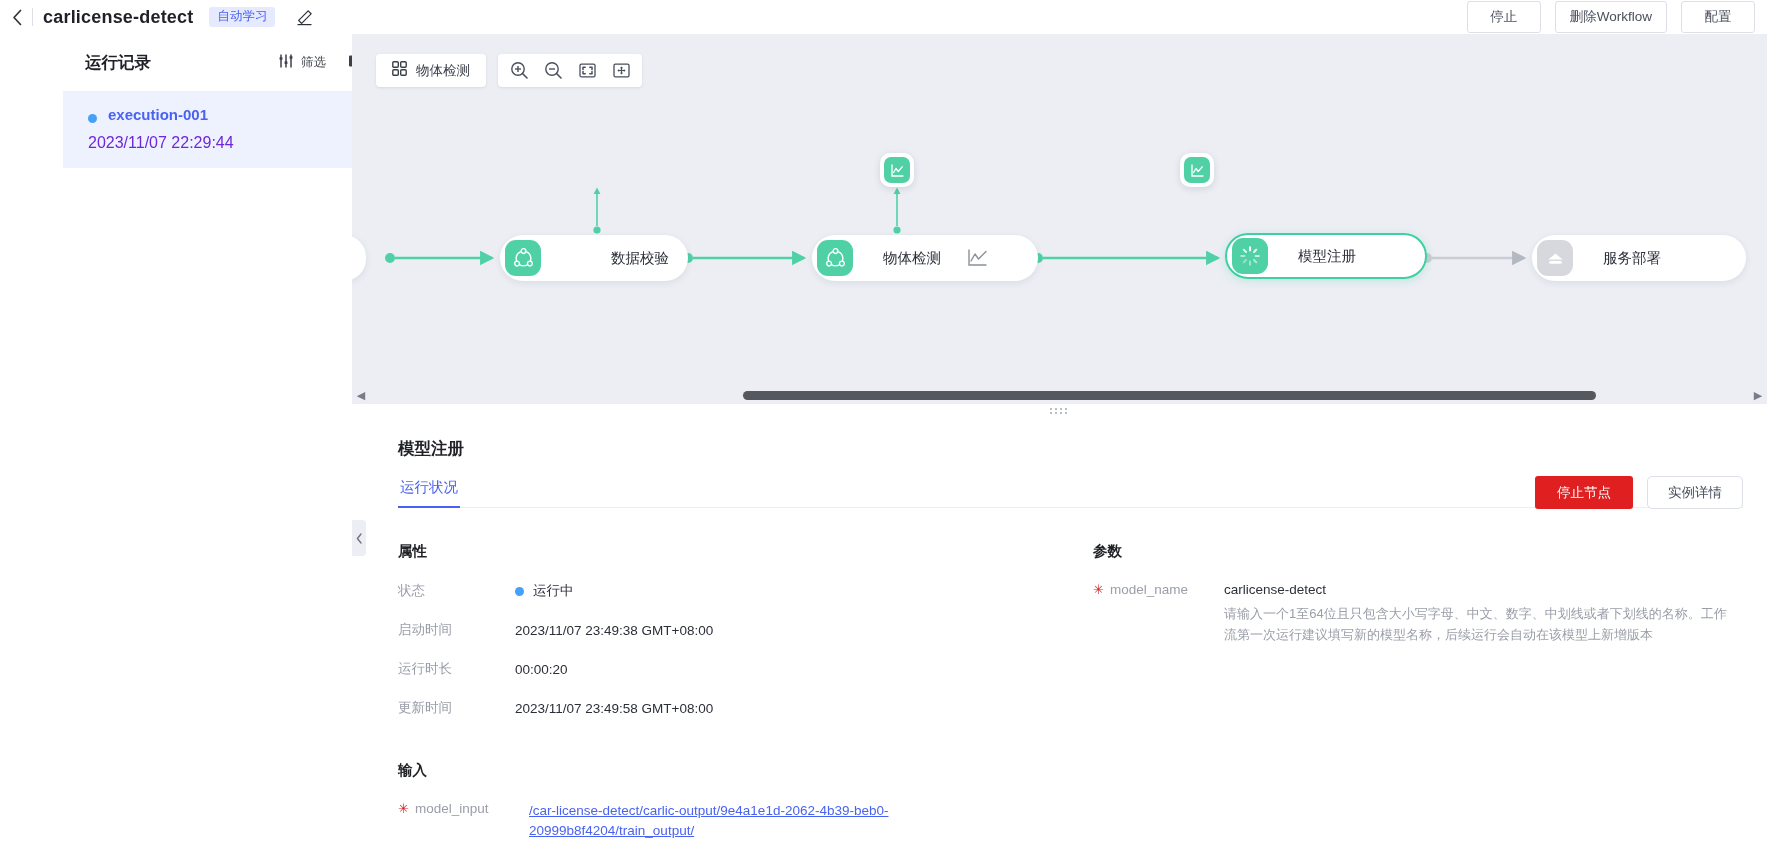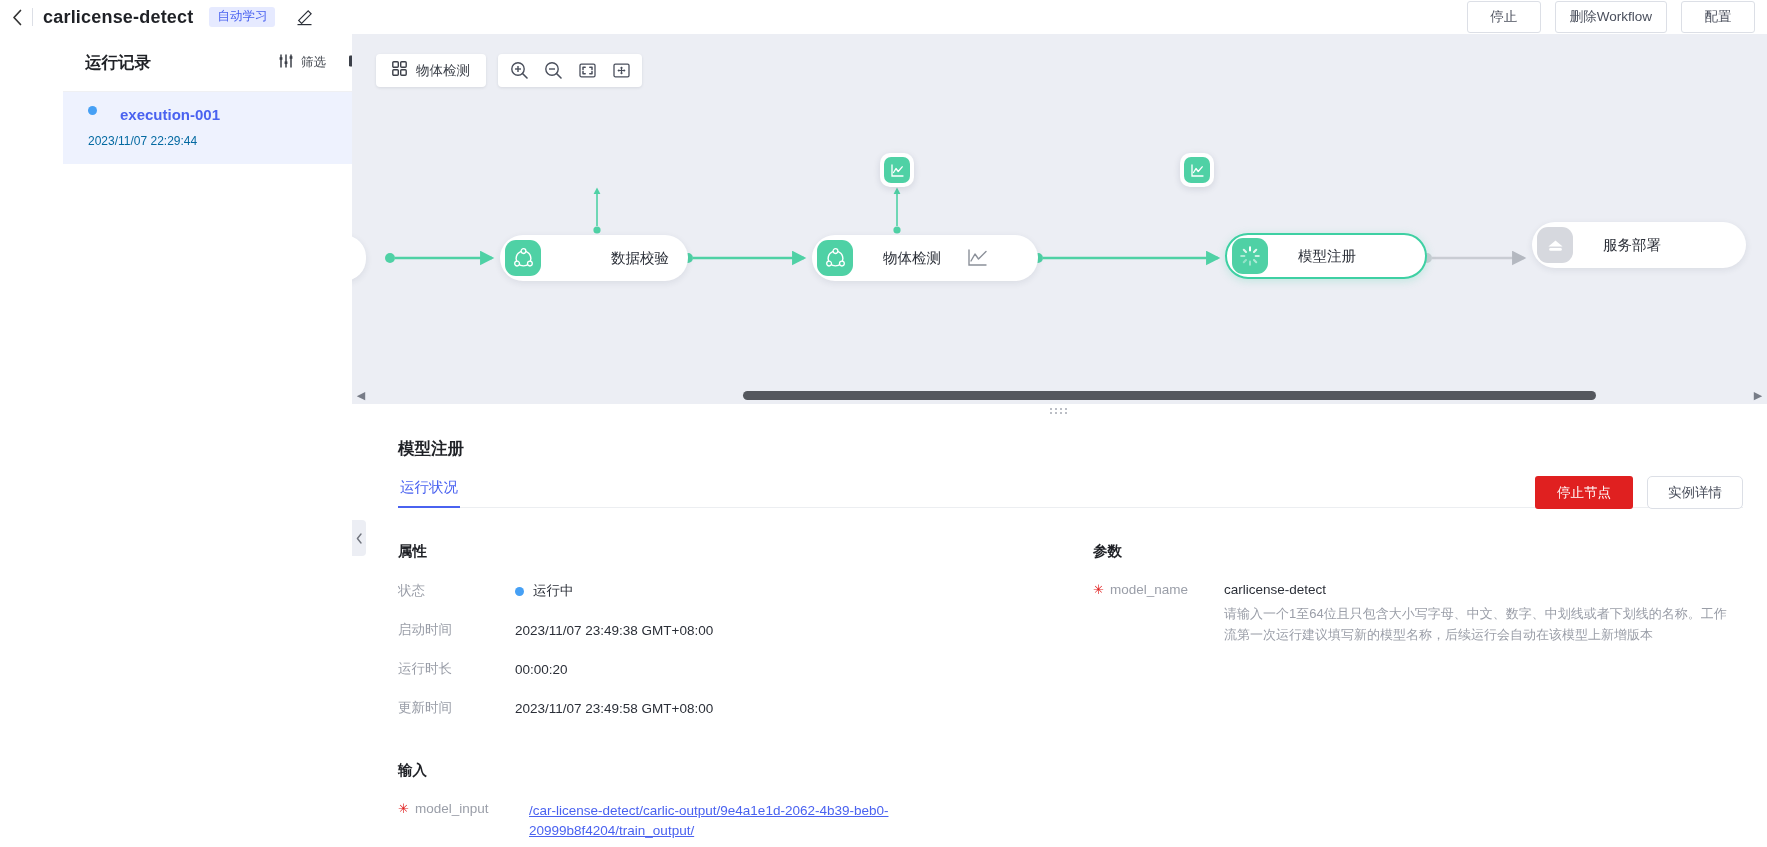--- a/index.html
+++ b/index.html
@@ -49,24 +49,24 @@
   }
   .sb-title { font-size: 16.5px; font-weight: bold; color: #1f2126; }
   .sb-actions { margin-left: auto; display: flex; align-items: center; gap: 22px; }
   .sb-action { display: flex; align-items: center; gap: 7px; cursor: pointer; color: #3c4049; }
   .sb-action span.lbl { font-size: 12.5px; color: #3c4049; }
 
   .exec-item {
     background: #eef2fe; padding: 14px 22px 16px; cursor: pointer;
     border-left: 3px solid #eef2fe;
   }
-  .exec-row { display: flex; align-items: flex-start; gap: 23px; }
+  .exec-row { display: flex; align-items: flex-end; gap: 11px; }
   .exec-dot { width: 9px; height: 9px; border-radius: 50%; background: #46a0f5; flex: 0 0 auto; }
   .exec-name { font-size: 15px; font-weight: bold; color: #4a62f0; }
-  .exec-time { font-size: 12px; color: #0369a1; margin-top: 11px; }
+  .exec-time { font-size: 16px; color: #6d28d9; margin-top: 11px; }
 
   
   .canvas-wrap {
     position: absolute; left: 352px; top: 34px; width: 1415px; height: 372px;
     background: #eceef4; overflow: hidden;
   }
   .canvas-toolbar { position: absolute; left: 24px; top: 20px; display: flex; gap: 12px; align-items: center; }
   .ct-group {
     background: #fff; border-radius: 4px; height: 33px; display: flex; align-items: center;
     box-shadow: 0 1px 3px rgba(20,25,50,.10);
@@ -371,21 +371,21 @@
               <line x1="11" y1="19.8" x2="11" y2="16.6" opacity="0.45"></line>
               <line x1="4.8" y1="17.2" x2="7.0" y2="15" opacity="0.4"></line>
               <line x1="2.2" y1="11" x2="5.4" y2="11" opacity="0.55"></line>
               <line x1="4.8" y1="4.8" x2="7.0" y2="7.0" opacity="0.8"></line>
             </g>
           </svg>
         </div>
         <span class="nlabel">模型注册</span>
       </div>
 
-      <div class="node" style="left:1180px; top:188px; width:214px;">
+      <div class="node" style="left:1180px; top:201px; width:214px;">
         <div class="nico grey">
           <svg width="21" height="21" viewBox="0 0 21 21">
             <path d="M3.4 11.4 L10.5 5.6 L17.6 11.4 Z" fill="#fff"></path>
             <rect x="4.2" y="13.1" width="12.6" height="2.6" rx="1.3" fill="#fff"></rect>
           </svg>
         </div>
         <span class="nlabel">服务部署</span>
       </div>
     </div>
   </div>

